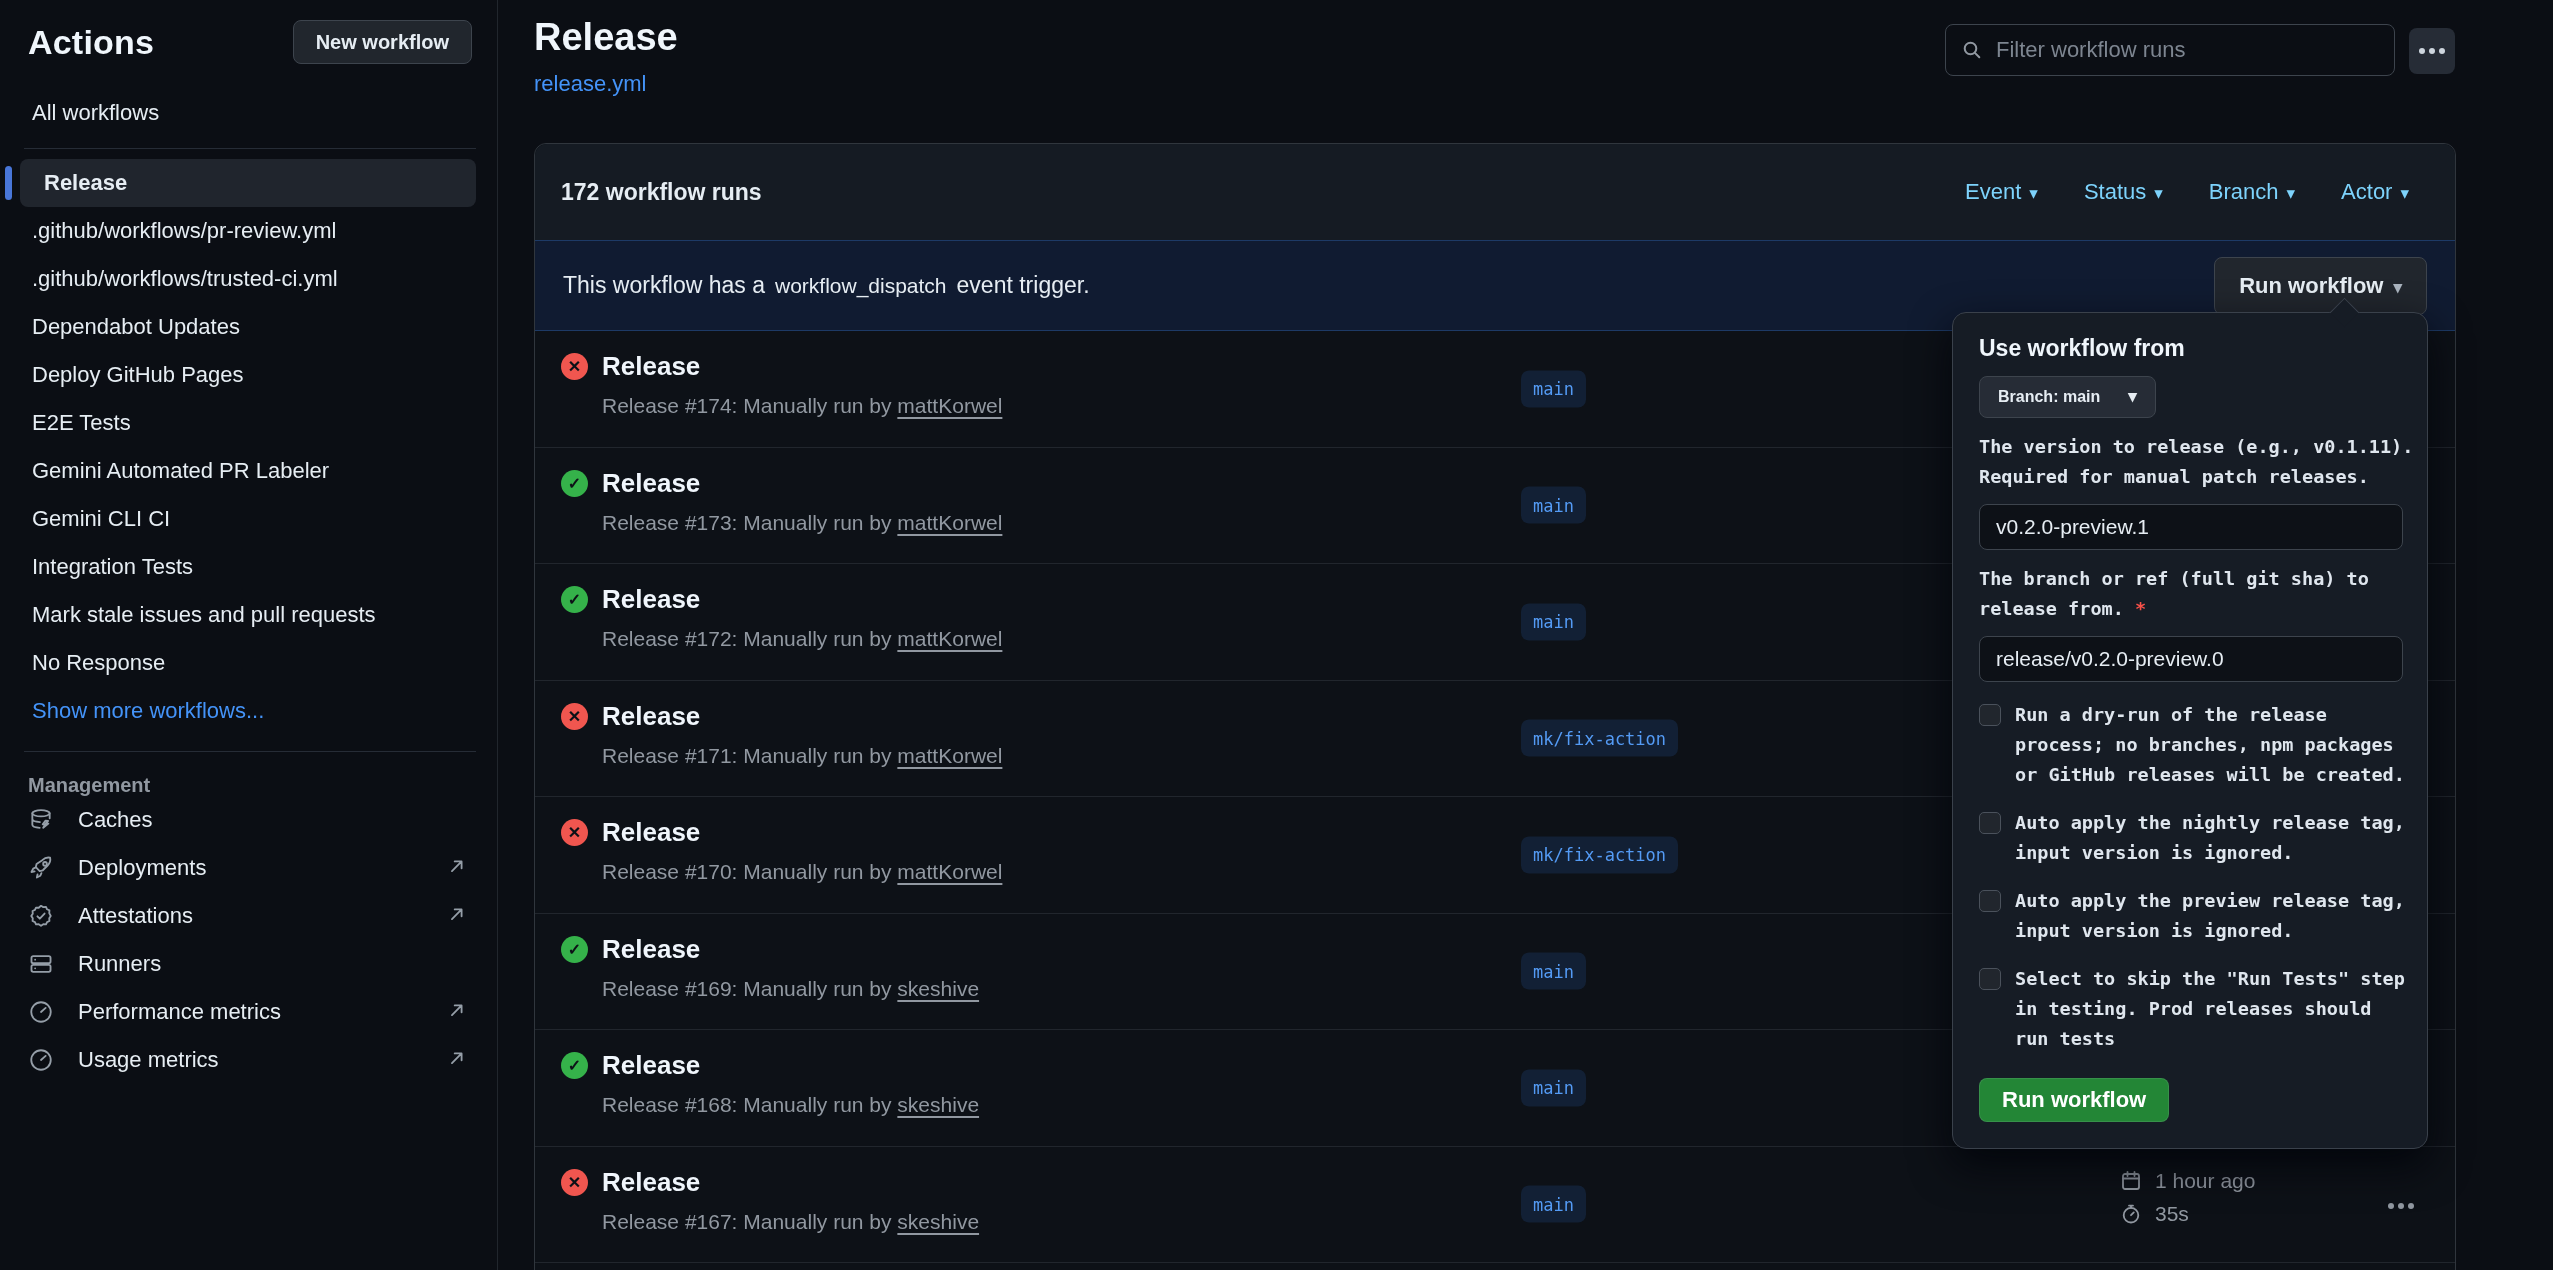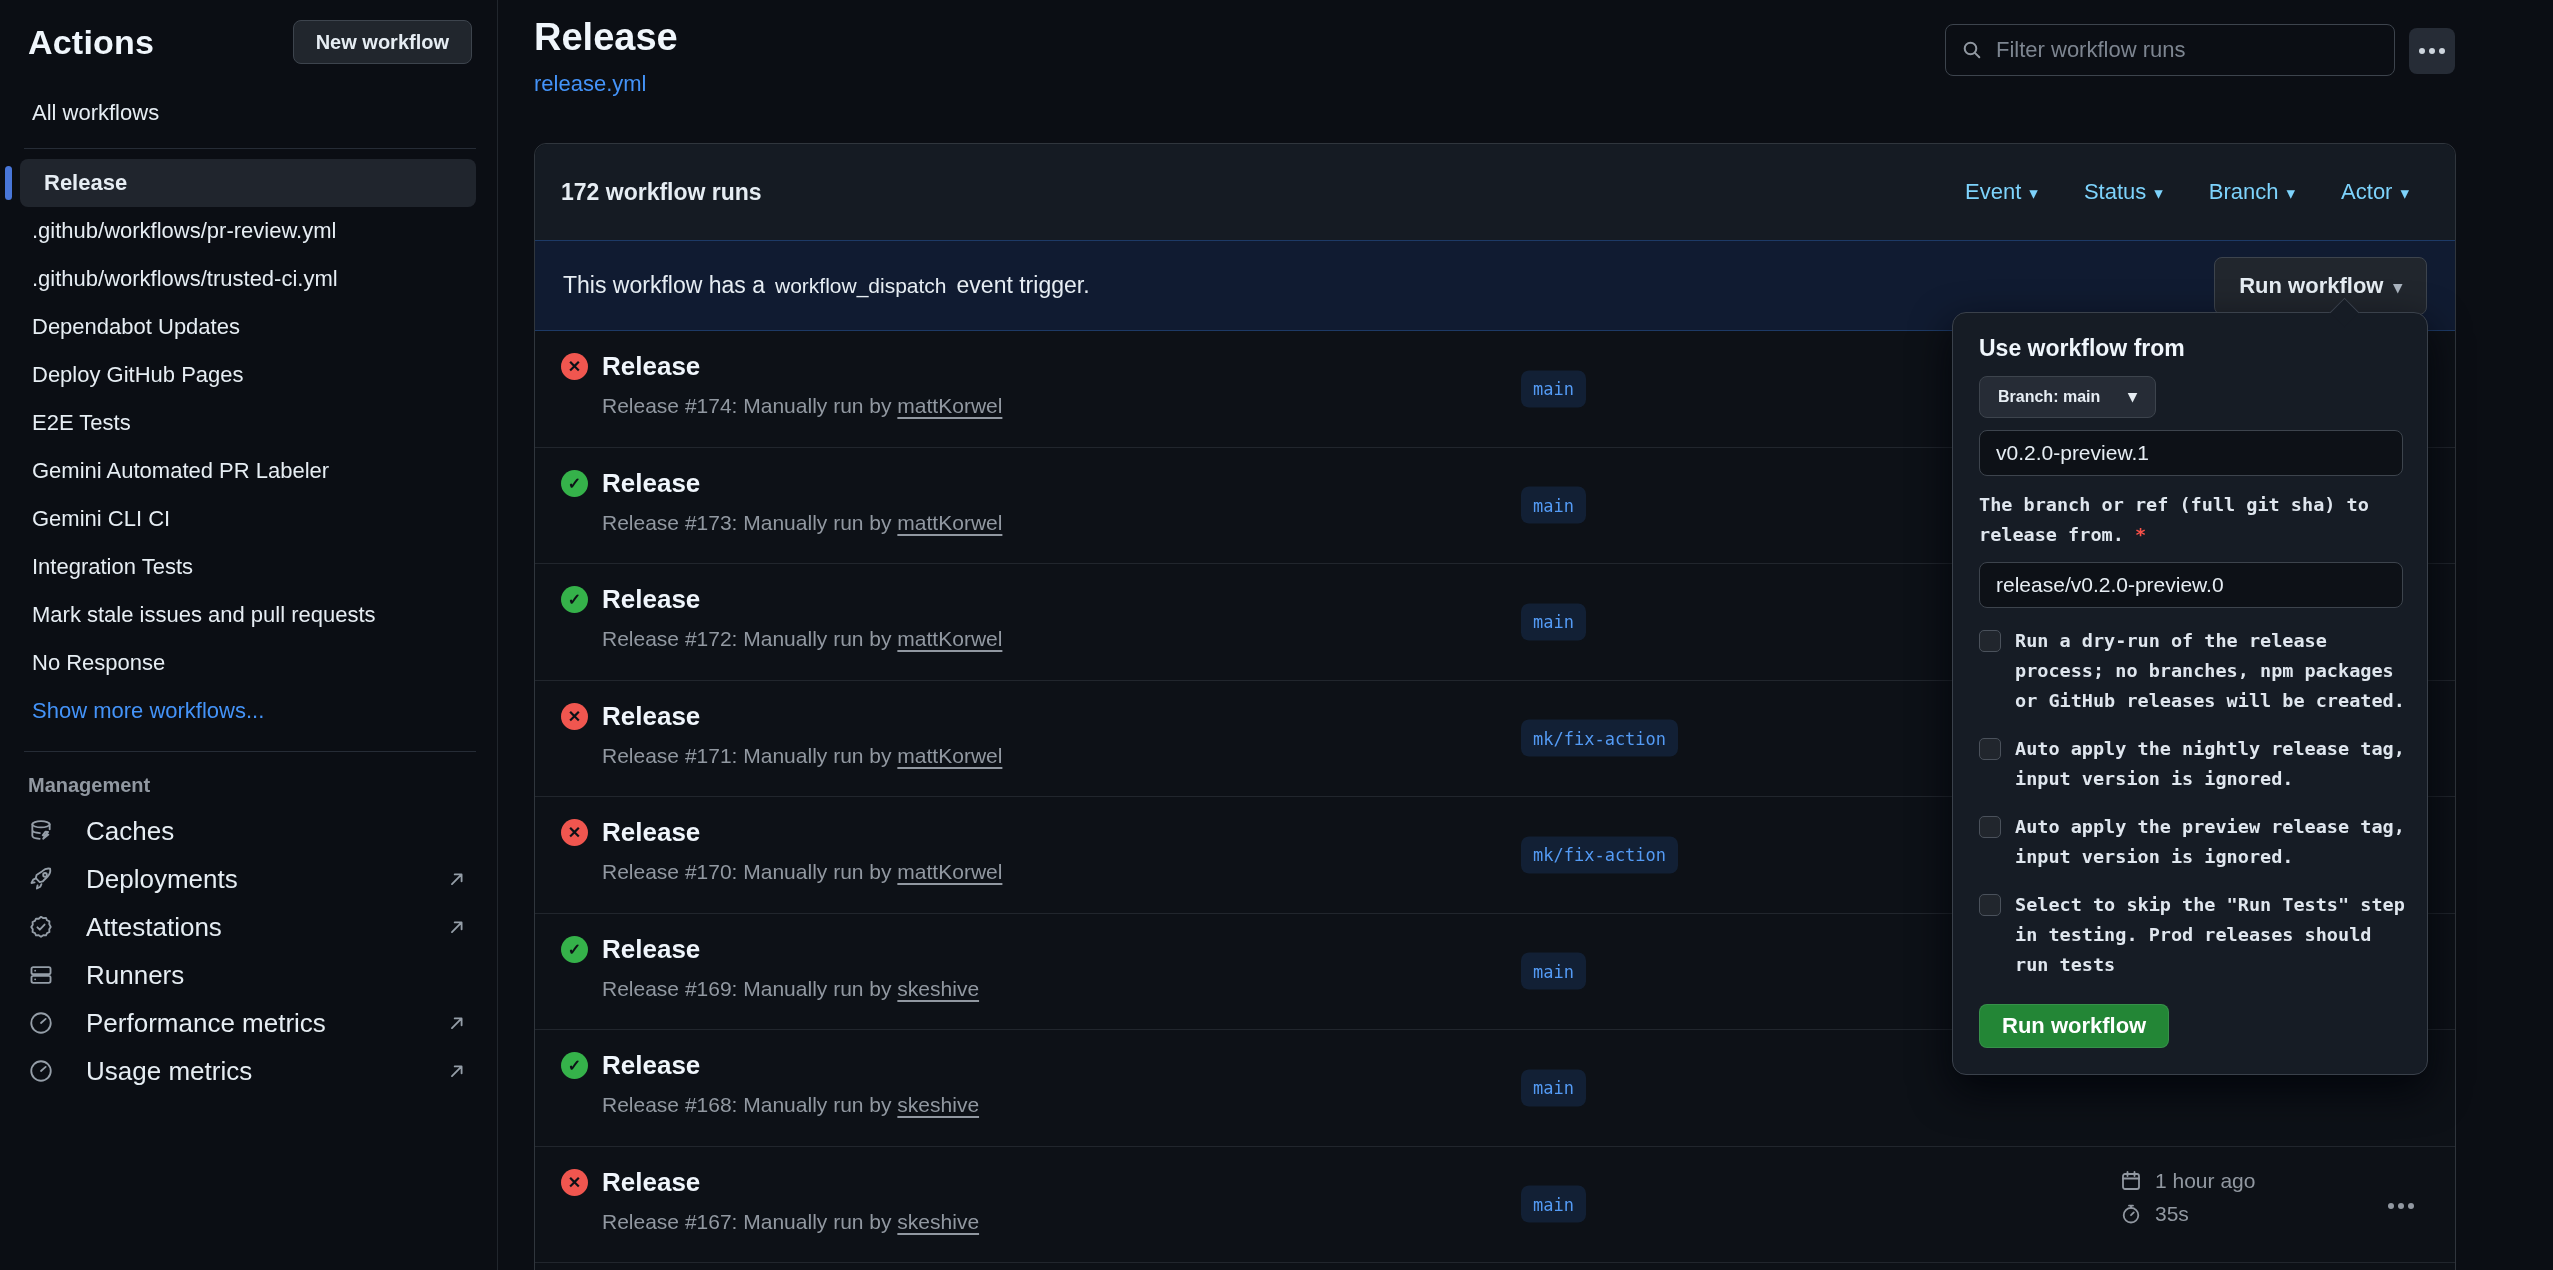--- a/index.html
+++ b/index.html
@@ -21,21 +21,21 @@
     background:#21262d;border:1px solid var(--control-border);border-radius:8px;cursor:pointer;font-family:inherit}
   .all-workflows{margin-top:30px;font-size:22px;padding:6px 4px;cursor:pointer}
   .side-div{border:none;border-top:1px solid #262c36;margin:16px -4px 0 -4px}
   .wf-list{list-style:none;margin-top:10px}
   .wf-item{position:relative;height:48px;display:flex;align-items:center;font-size:22px;padding:0 16px 0 4px;cursor:pointer;border-radius:8px;white-space:nowrap}
   .wf-item.selected{background:#20252d;padding-left:24px;margin-left:-8px;margin-right:-4px;font-weight:700}
   .wf-item.selected::before{content:"";position:absolute;left:-15px;top:7px;bottom:7px;width:7px;border-radius:4px;background:var(--selected-marker)}
   .wf-item.accent{color:var(--accent)}
   .mgmt-label{margin-top:22px;font-size:20px;font-weight:600;color:var(--muted)}
   .mgmt-list{list-style:none;margin-top:10px}
-  .mgmt-item{height:48px;display:flex;align-items:center;gap:32px;font-size:26px;cursor:pointer;padding-right:4px}
+  .mgmt-item{height:48px;display:flex;align-items:flex-start;gap:24px;font-size:22px;cursor:pointer;padding-right:4px}
   .mgmt-item .oct{flex:none;width:26px;height:26px;stroke:#959ea8;fill:none;stroke-width:1.7;stroke-linecap:round;stroke-linejoin:round}
   .mgmt-item .ext{margin-left:auto;width:22px;height:22px;stroke:#959ea8;fill:none;stroke-width:2;stroke-linecap:round;stroke-linejoin:round}
 
   
   .main{position:absolute;left:498px;top:0;width:2055px;height:100%}
   .page-head{position:absolute;left:36px;top:16px}
   .page-head h2{font-size:38px;font-weight:600;color:#f0f6fc}
   .yml-link{display:inline-block;margin-top:12px;font-size:22px;color:var(--accent);text-decoration:none;cursor:pointer}
   .filter-wrap{position:absolute;left:1447px;top:24px;width:450px;height:52px;border:1px solid var(--control-border);border-radius:8px;display:flex;align-items:center;padding:0 14px;background:transparent}
   .filter-wrap svg{width:24px;height:24px;stroke:var(--muted);fill:none;stroke-width:2;stroke-linecap:round;flex:none}
@@ -395,20 +395,24 @@
 
   <div class="popover">
     <div class="pop-title">Use workflow from</div>
     <button class="branch-btn">
       <span>Branch: main</span>
       <span class="caret"></span>
     </button>
 
     
       <div>
+        <div class="pop-desc">
+          <span>The version to release (e.g., v0.1.11). Required for manual patch releases.</span>
+          
+        </div>
         <input class="pop-input" type="text" value="v0.2.0-preview.1" style="">
       </div>
     
       <div class="required">
         <div class="pop-desc">
           <span>The branch or ref (full git sha) to release from.</span>
           <span class="req"> *</span>
         </div>
         <input class="pop-input" type="text" value="release/v0.2.0-preview.0" style="">
       </div>

